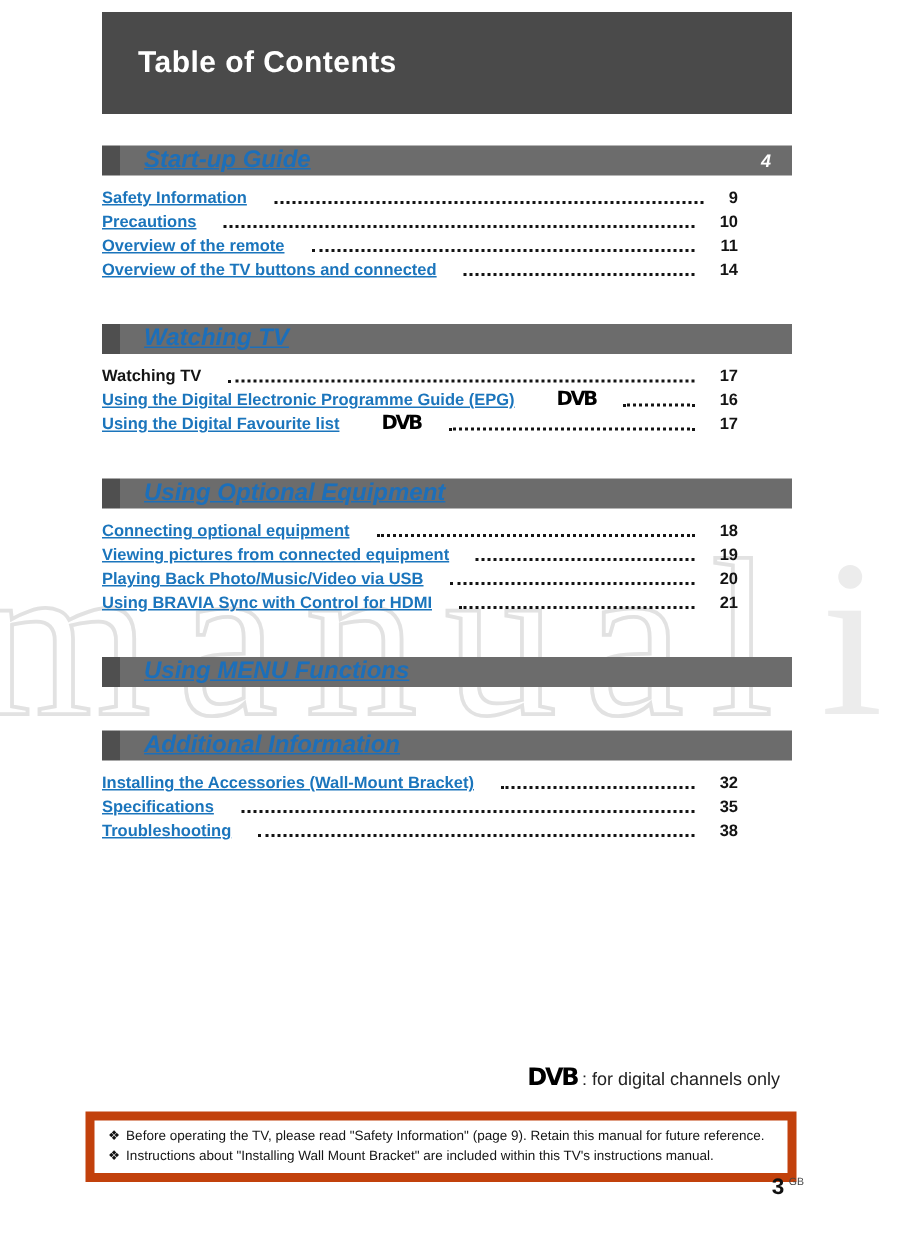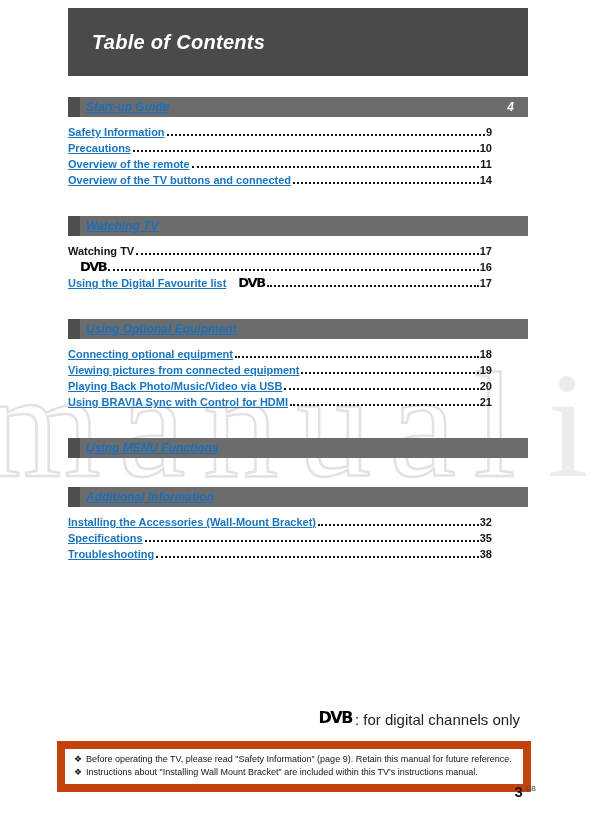--- a/index.html
+++ b/index.html
@@ -3,48 +3,48 @@
 <meta charset="utf-8">
 <style>
   html,body{margin:0;padding:0;background:#fff;}
   .page{position:relative;width:600px;height:828px;background:#fff;overflow:hidden;
         font-family:"Liberation Sans",sans-serif;}
   
   .watermark{position:absolute;left:-10px;top:342px;z-index:0;}
   
   .header{position:absolute;left:68px;top:8px;width:460px;height:68px;
           background:var(--header-gray,#4a4a4a);display:flex;align-items:center;z-index:1;}
-  .header .ttl{color:#fff;font-size:20px;font-weight:bold;font-style:italic;
+  .header .ttl{color:#fff;font-size:20px;font-weight:bold;
                padding-left:24px;letter-spacing:.3px;}
   
   .toc{position:absolute;left:68px;top:97px;width:460px;z-index:1;}
   .section{margin-bottom:29px;}
   .bar{height:20px;line-height:20px;display:flex;
        background:linear-gradient(to right,#4f4f4f 0,#4f4f4f 12px,var(--bar-gray,#6c6c6c) 12px);}
-  .bar .t{flex:1;padding-left:18px;font-size:12px;font-weight:bold;font-style:italic;
+  .bar .t{flex:1;padding-left:28px;font-size:16px;font-weight:bold;font-style:italic;
           color:var(--section-blue,#1c6fba);text-decoration:underline;cursor:pointer;}
   .bar .n{color:#fff;font-size:12px;font-weight:bold;font-style:italic;padding-right:14px;}
   .rows{padding-top:6px;width:424px;}
-  .row{height:16px;display:flex;align-items:flex-end;font-size:11px;font-weight:bold;}
+  .row{height:16px;display:flex;align-items:flex-end;font-size:11px;font-weight:bold;gap:16px;}
   .row .lbl{color:var(--link-blue,#1b75bc);text-decoration:underline;white-space:nowrap;
             line-height:13px;cursor:pointer;}
   .row .lbl.plain{color:#141414;text-decoration:none;cursor:default;}
   .row .leader{flex:1;border-bottom:2px dotted #141414;margin:0 1px 3px 2px;min-width:8px;}
   .row .pg{color:#141414;line-height:13px;}
   
   .dvb-logo{display:inline-block;font-family:"DejaVu Sans",sans-serif;font-weight:900;
             letter-spacing:-1.5px;color:#000;}
   .row .dvb-logo{font-size:13px;line-height:12px;margin-left:12px;margin-bottom:1px;}
   
   .dvb-note{position:absolute;right:80px;top:711px;display:flex;align-items:flex-end;z-index:1;}
   .dvb-note .dvb-logo{font-size:16px;line-height:14px;}
-  .dvb-note .note-txt{font-size:15px;color:#222;line-height:11px;margin-left:3px;}
+  .dvb-note .note-txt{font-size:12px;color:#222;line-height:11px;margin-left:3px;}
   
   .footnote-box{position:absolute;left:57px;top:741px;width:474px;box-sizing:border-box;
-                border:8px solid #c2410c;padding:4px 22px 5px 9px;background:#fff;z-index:1;}
+                border:6px solid #c2410c;padding:4px 22px 5px 9px;background:#fff;z-index:1;}
   .footnote{font-size:9px;color:#141414;line-height:13px;white-space:nowrap;}
   .footnote .bullet{margin-right:4px;font-size:9px;}
   
   .page-num{position:absolute;top:783px;right:64px;color:#111;z-index:1;}
   .page-num .big{font-size:15px;font-weight:bold;}
   .page-num .sup{font-size:7px;color:#444;vertical-align:6px;margin-left:3px;}
 </style>
 </head>
 <body>
 
@@ -92,20 +92,21 @@
         <div class="bar">
           <span class="t">Watching TV</span>
         </div>
         <div class="rows">
           <div class="row">
             <span class="lbl plain">Watching TV</span>
             <span class="leader"></span>
             <span class="pg">17</span>
           </div>
           <div class="row">
+            <span class="lbl">Using the Digital Electronic Programme Guide (EPG)</span>
             <span class="dvb-logo">DVB</span>
             <span class="leader"></span>
             <span class="pg">16</span>
           </div>
           <div class="row">
             <span class="lbl">Using the Digital Favourite list</span>
             <span class="dvb-logo">DVB</span>
             <span class="leader"></span>
             <span class="pg">17</span>
           </div>

